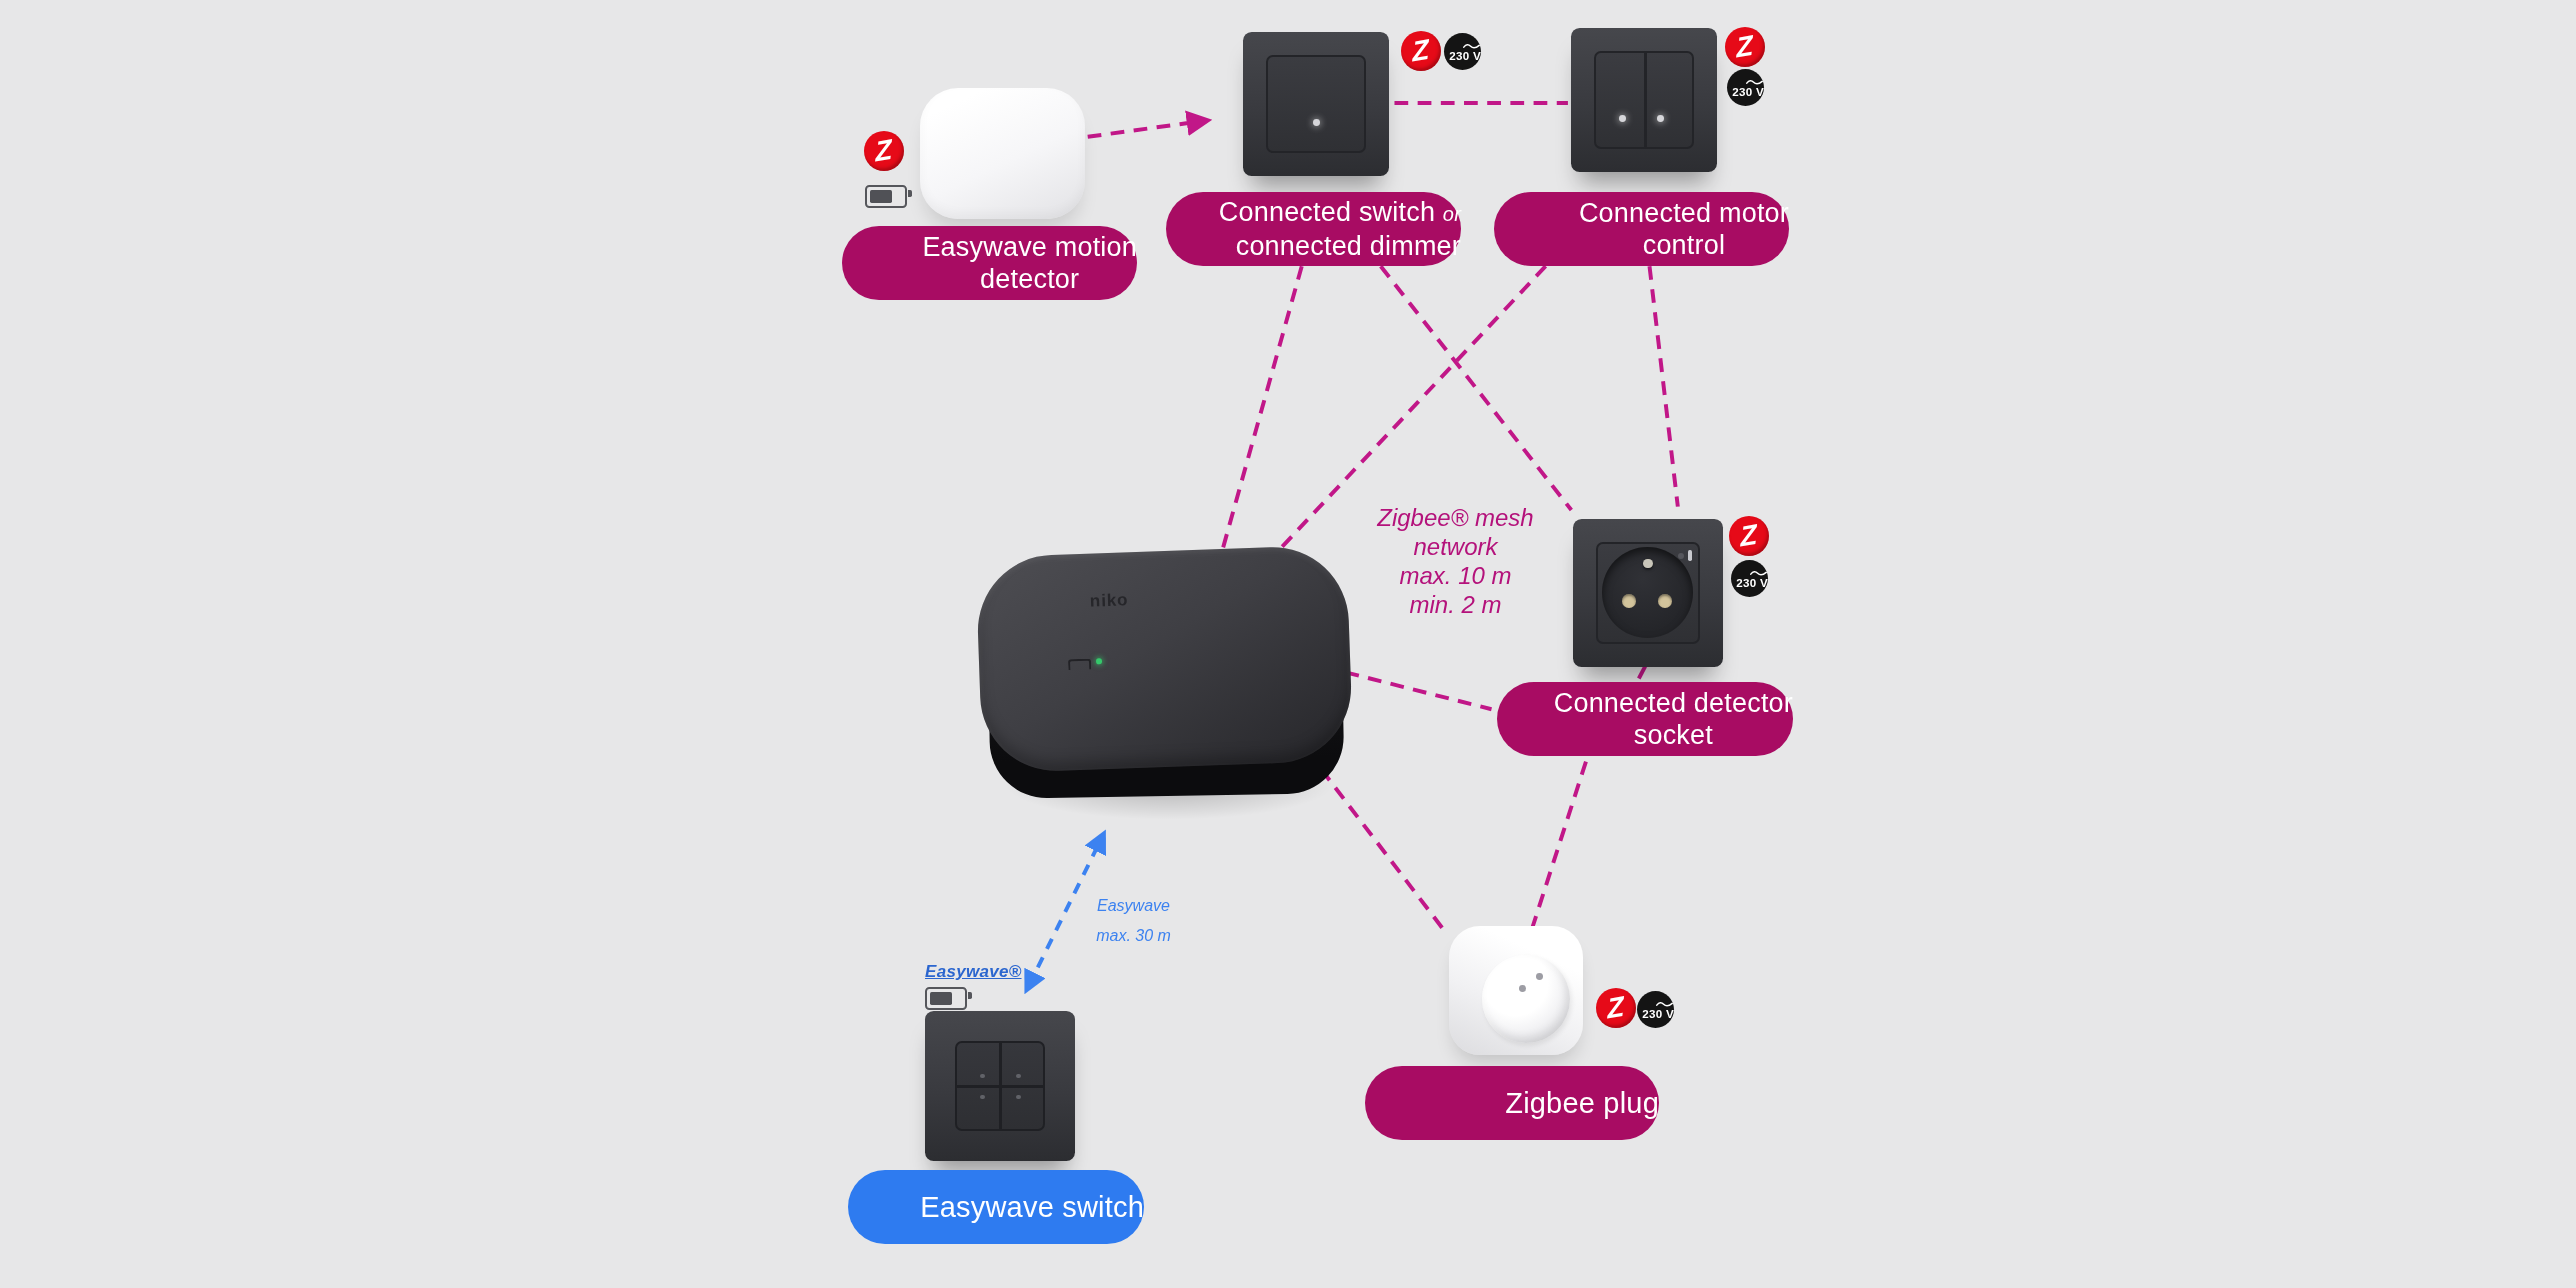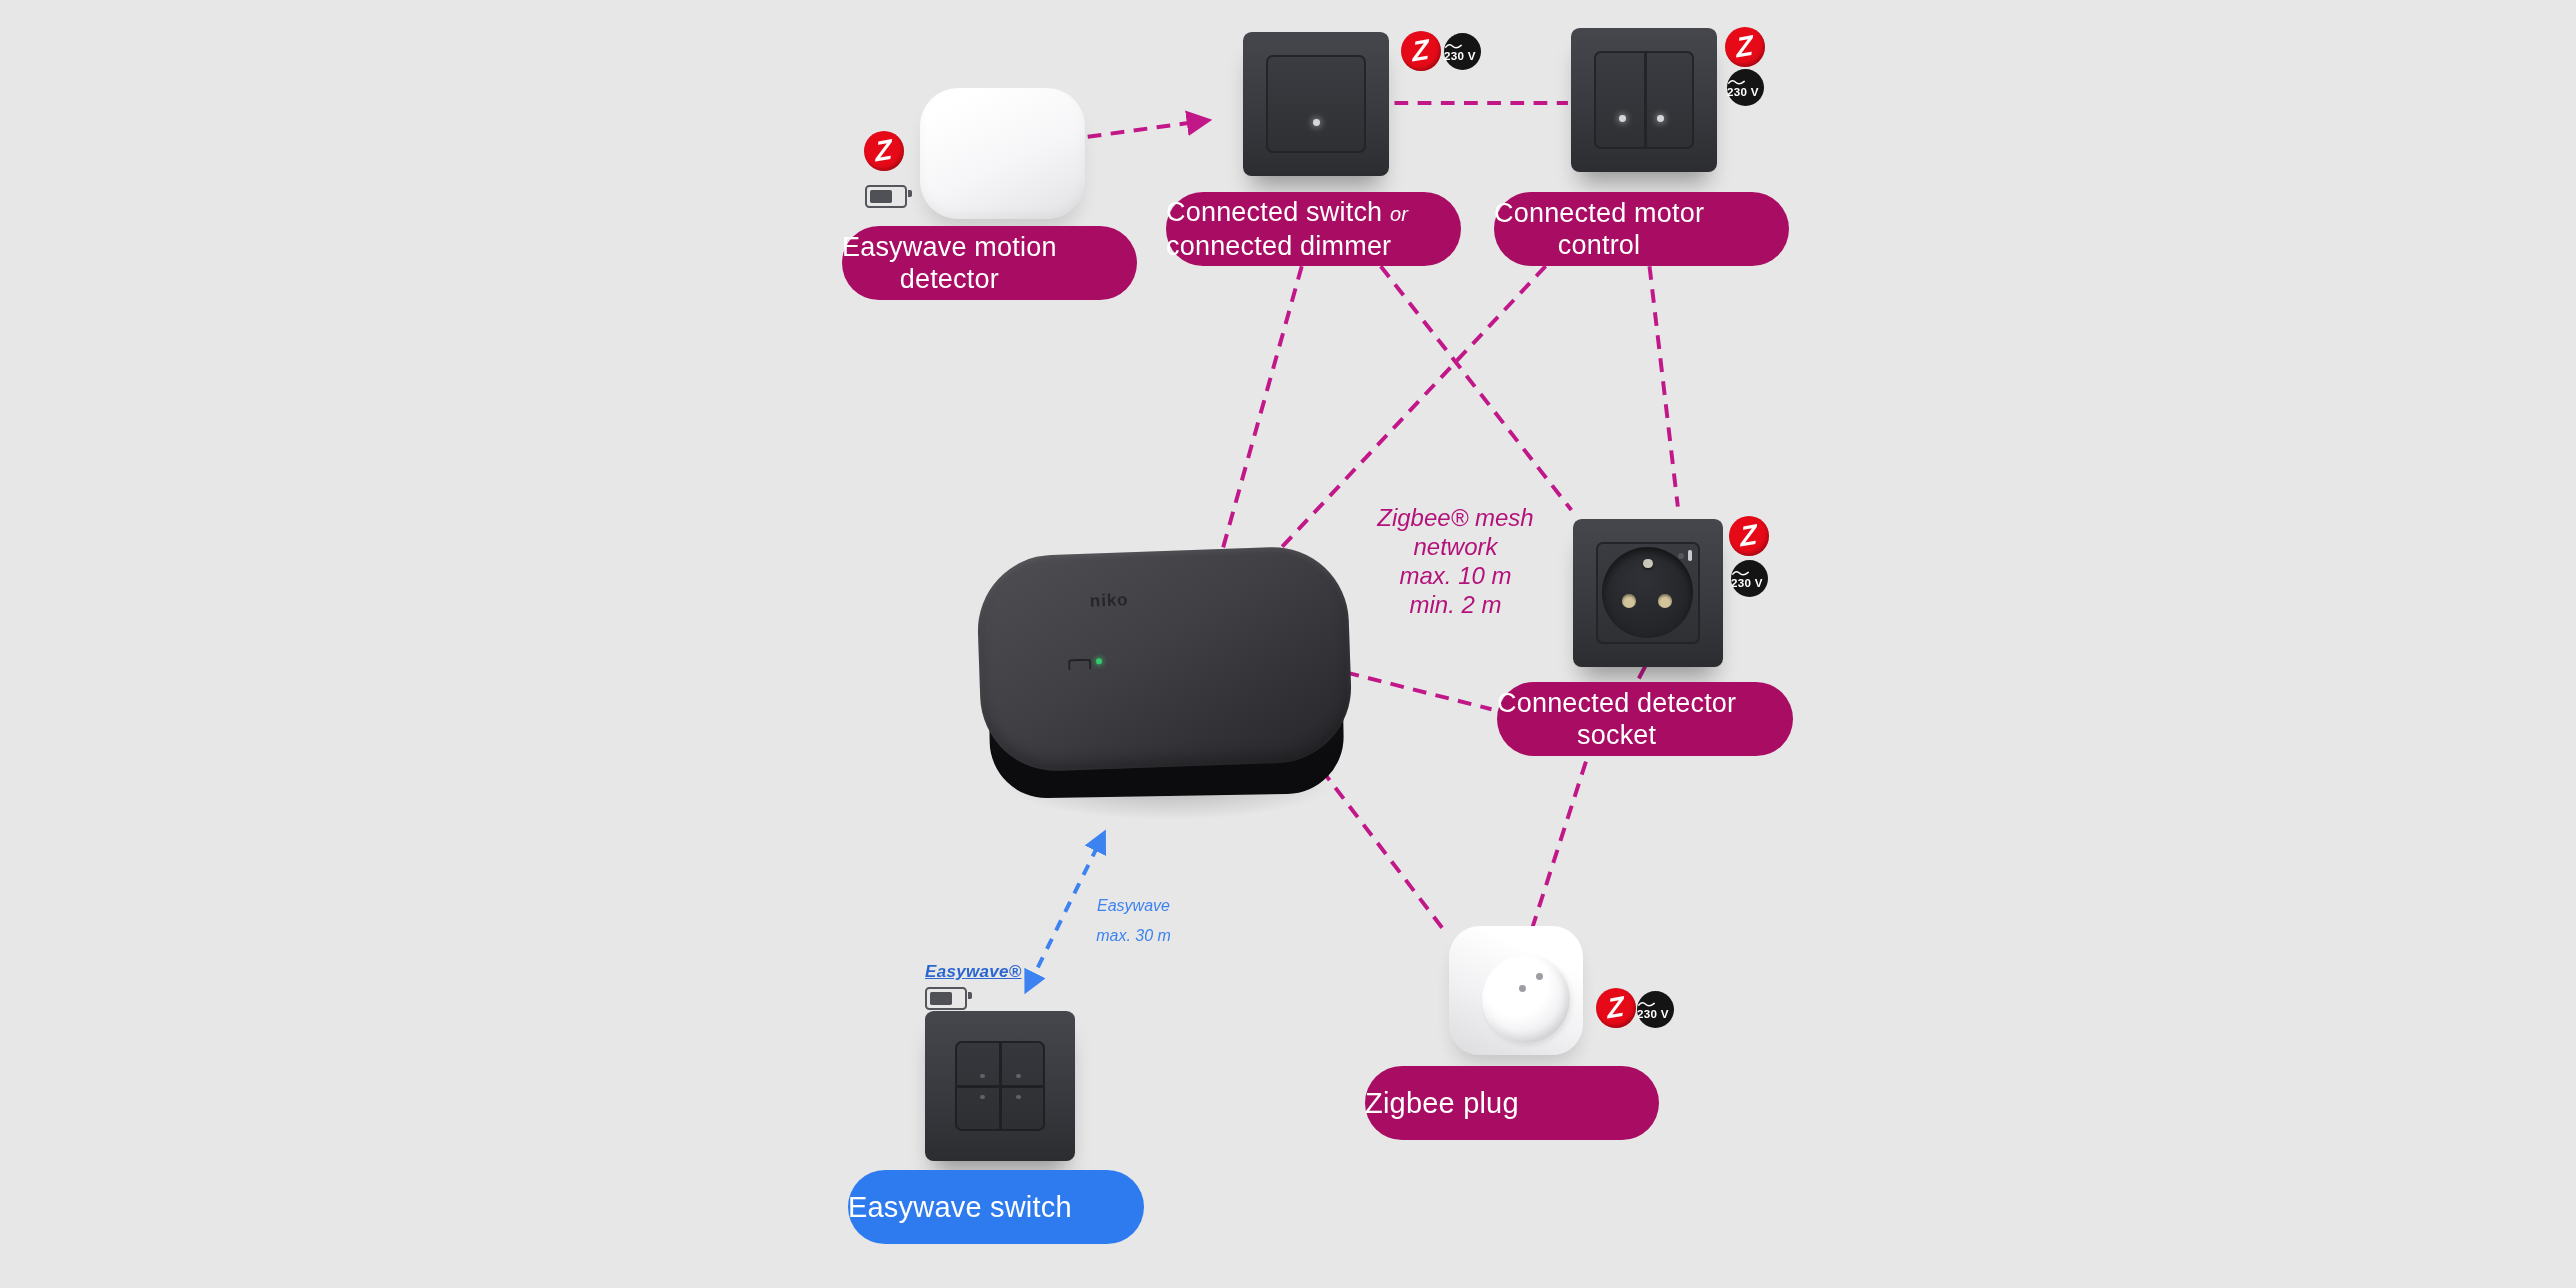--- a/index.html
+++ b/index.html
@@ -14,40 +14,40 @@
   svg.links{position:absolute;left:0;top:0;z-index:1;}
   .link-m{stroke:var(--line_magenta,#c11788);stroke-width:4.6;fill:none;stroke-dasharray:16 11;}
   .link-b{stroke:var(--line_blue,#3c82f0);stroke-width:4.6;fill:none;stroke-dasharray:13 11;}
   .arrow-m{fill:var(--line_magenta,#c11788);}
   .arrow-b{fill:var(--line_blue,#3c82f0);}
 
   
   .pill{
     position:absolute;z-index:3;height:74px;border-radius:37px;
     background:var(--pill_magenta,#a80c63);color:#fff;
-    display:flex;flex-direction:column;align-items:flex-start;justify-content:center;
+    display:flex;flex-direction:column;align-items:flex-end;justify-content:center;
     text-align:center;font-size:27px;line-height:32px;letter-spacing:0.2px;
   }
   .pill.single{font-size:29px;}
   .pill.blue{background:var(--pill_blue,#2e7bf0);}
   .pill .small-or{font-size:20px;font-style:italic;margin-left:7.7px;}
 
   
   .badge-z{
     position:absolute;z-index:4;width:40px;height:40px;border-radius:50%;
     background:var(--zigbee_red,#e60a18);color:#fff;
     display:flex;align-items:center;justify-content:center;
     font-weight:bold;font-style:italic;font-size:28px;
     box-shadow:inset -1.7px -2.6px 3.4px rgba(0,0,0,0.25);
   }
   .badge-z span{display:block;transform:rotate(-10deg) skewX(-6deg);}
   .badge-v{
     position:absolute;z-index:4;width:37px;height:37px;border-radius:50%;
     background:var(--badge_black,#141414);color:#fff;
-    display:flex;flex-direction:column;align-items:flex-start;justify-content:center;gap:0.9px;
+    display:flex;flex-direction:column;align-items:flex-end;justify-content:center;gap:0.9px;
   }
   .badge-v .vtext{font-size:11.6px;font-weight:bold;letter-spacing:0.3px;line-height:11px;}
   .battery{
     position:absolute;z-index:4;width:38px;height:19px;
     border:2.6px solid #55565b;border-radius:4.3px;background:transparent;
   }
   .battery::before{content:"";position:absolute;left:2.6px;top:2.6px;bottom:2.6px;width:58%;background:#505156;border-radius:1.7px;}
   .battery::after{content:"";position:absolute;right:-6.9px;top:3.4px;width:4.3px;height:6.9px;background:#55565b;border-radius:0 1.7px 1.7px 0;}
 
   

